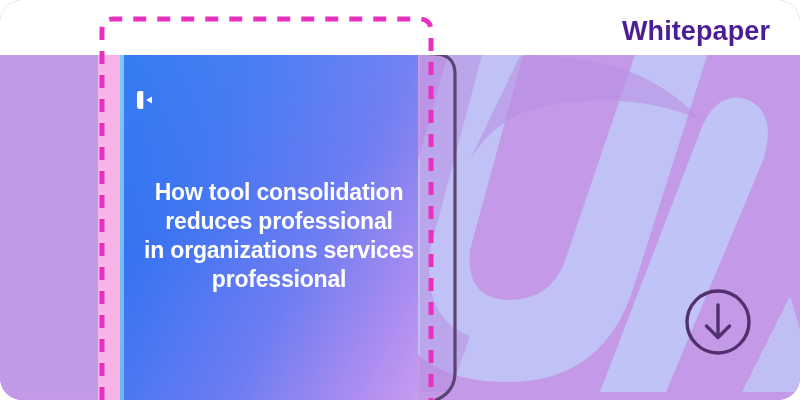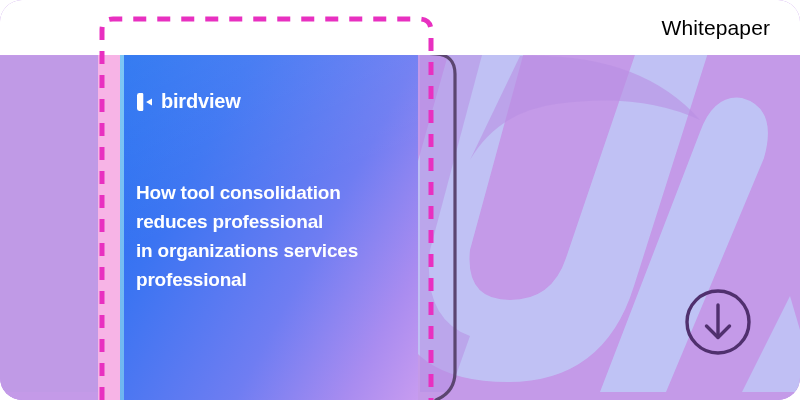--- a/index.html
+++ b/index.html
@@ -10,21 +10,21 @@
         overflow:hidden;background:#c49ae8;}
 
   
   #bg{position:absolute;inset:0;}
   #bg svg{display:block;width:800px;height:400px;}
 
   
   #topbar{position:absolute;left:0;top:0;width:800px;height:55px;
           background:#ffffff;z-index:6;}
   #wp-label{position:absolute;right:30px;top:16px;z-index:7;
-            font-size:21px;font-weight:normal;color:#000000;
+            font-size:27px;font-weight:bold;color:#4c1d95;
             letter-spacing:.1px;white-space:nowrap;}
 
   
   #dark-outline{position:absolute;left:0;top:0;width:800px;height:400px;z-index:3;}
 
   
   #book{position:absolute;left:98px;top:42px;width:320px;height:360px;z-index:4;}
   #book-band{position:absolute;left:0;top:0;width:22px;height:360px;
              background:#f7b4e6;}
   #book-spine{position:absolute;left:22px;top:0;width:4px;height:360px;
@@ -41,22 +41,22 @@
             background:#f7b4e6;z-index:2;}
 
   
   #logo{position:absolute;left:136px;top:90px;z-index:5;
         display:flex;align-items:center;gap:8px;}
   #logo-mark{width:17px;height:20px;flex:0 0 auto;}
   #logo-word{font-size:20px;font-weight:bold;color:#ffffff;letter-spacing:-.2px;}
 
   
   #headline{position:absolute;left:136px;top:178px;width:286px;z-index:5;
-            color:#ffffff;font-size:19px;font-weight:bold;line-height:29px;
-            letter-spacing:-.2px;}
+            color:#ffffff;font-size:23px;font-weight:bold;line-height:29px;
+            letter-spacing:-.2px;text-align:center;}
   #headline div{white-space:nowrap;}
 
   
   #dash-outline{position:absolute;left:0;top:0;width:800px;height:400px;z-index:8;
                 pointer-events:none;}
 
   
   #dl-btn{position:absolute;left:683px;top:287px;width:70px;height:70px;z-index:9;
           cursor:pointer;}
 </style>
@@ -108,21 +108,20 @@
     <div id="book-cover"></div>
     <div id="book-gloss"></div>
   </div>
 
   <div id="logo">
     <svg id="logo-mark" viewBox="0 0 17 20" xmlns="http://www.w3.org/2000/svg">
       <path d="M1 3.4 A2.4 2.4 0 0 1 3.4 1 H6.1 A1.2 1.2 0 0 1 7.3 2.2 V17.8
                A1.2 1.2 0 0 1 6.1 19 H3.4 A2.4 2.4 0 0 1 1 16.6 Z" fill="#ffffff"></path>
       <path d="M16 6.6 V13.4 L10.1 10 Z" fill="#ffffff"></path>
     </svg>
-    <span id="logo-word">birdview</span>
   </div>
 
   <div id="headline">
     <div>How tool consolidation</div>
     <div>reduces professional</div>
     <div>in organizations services</div>
     <div>professional</div>
   </div>
 
   <div id="topbar"></div>

